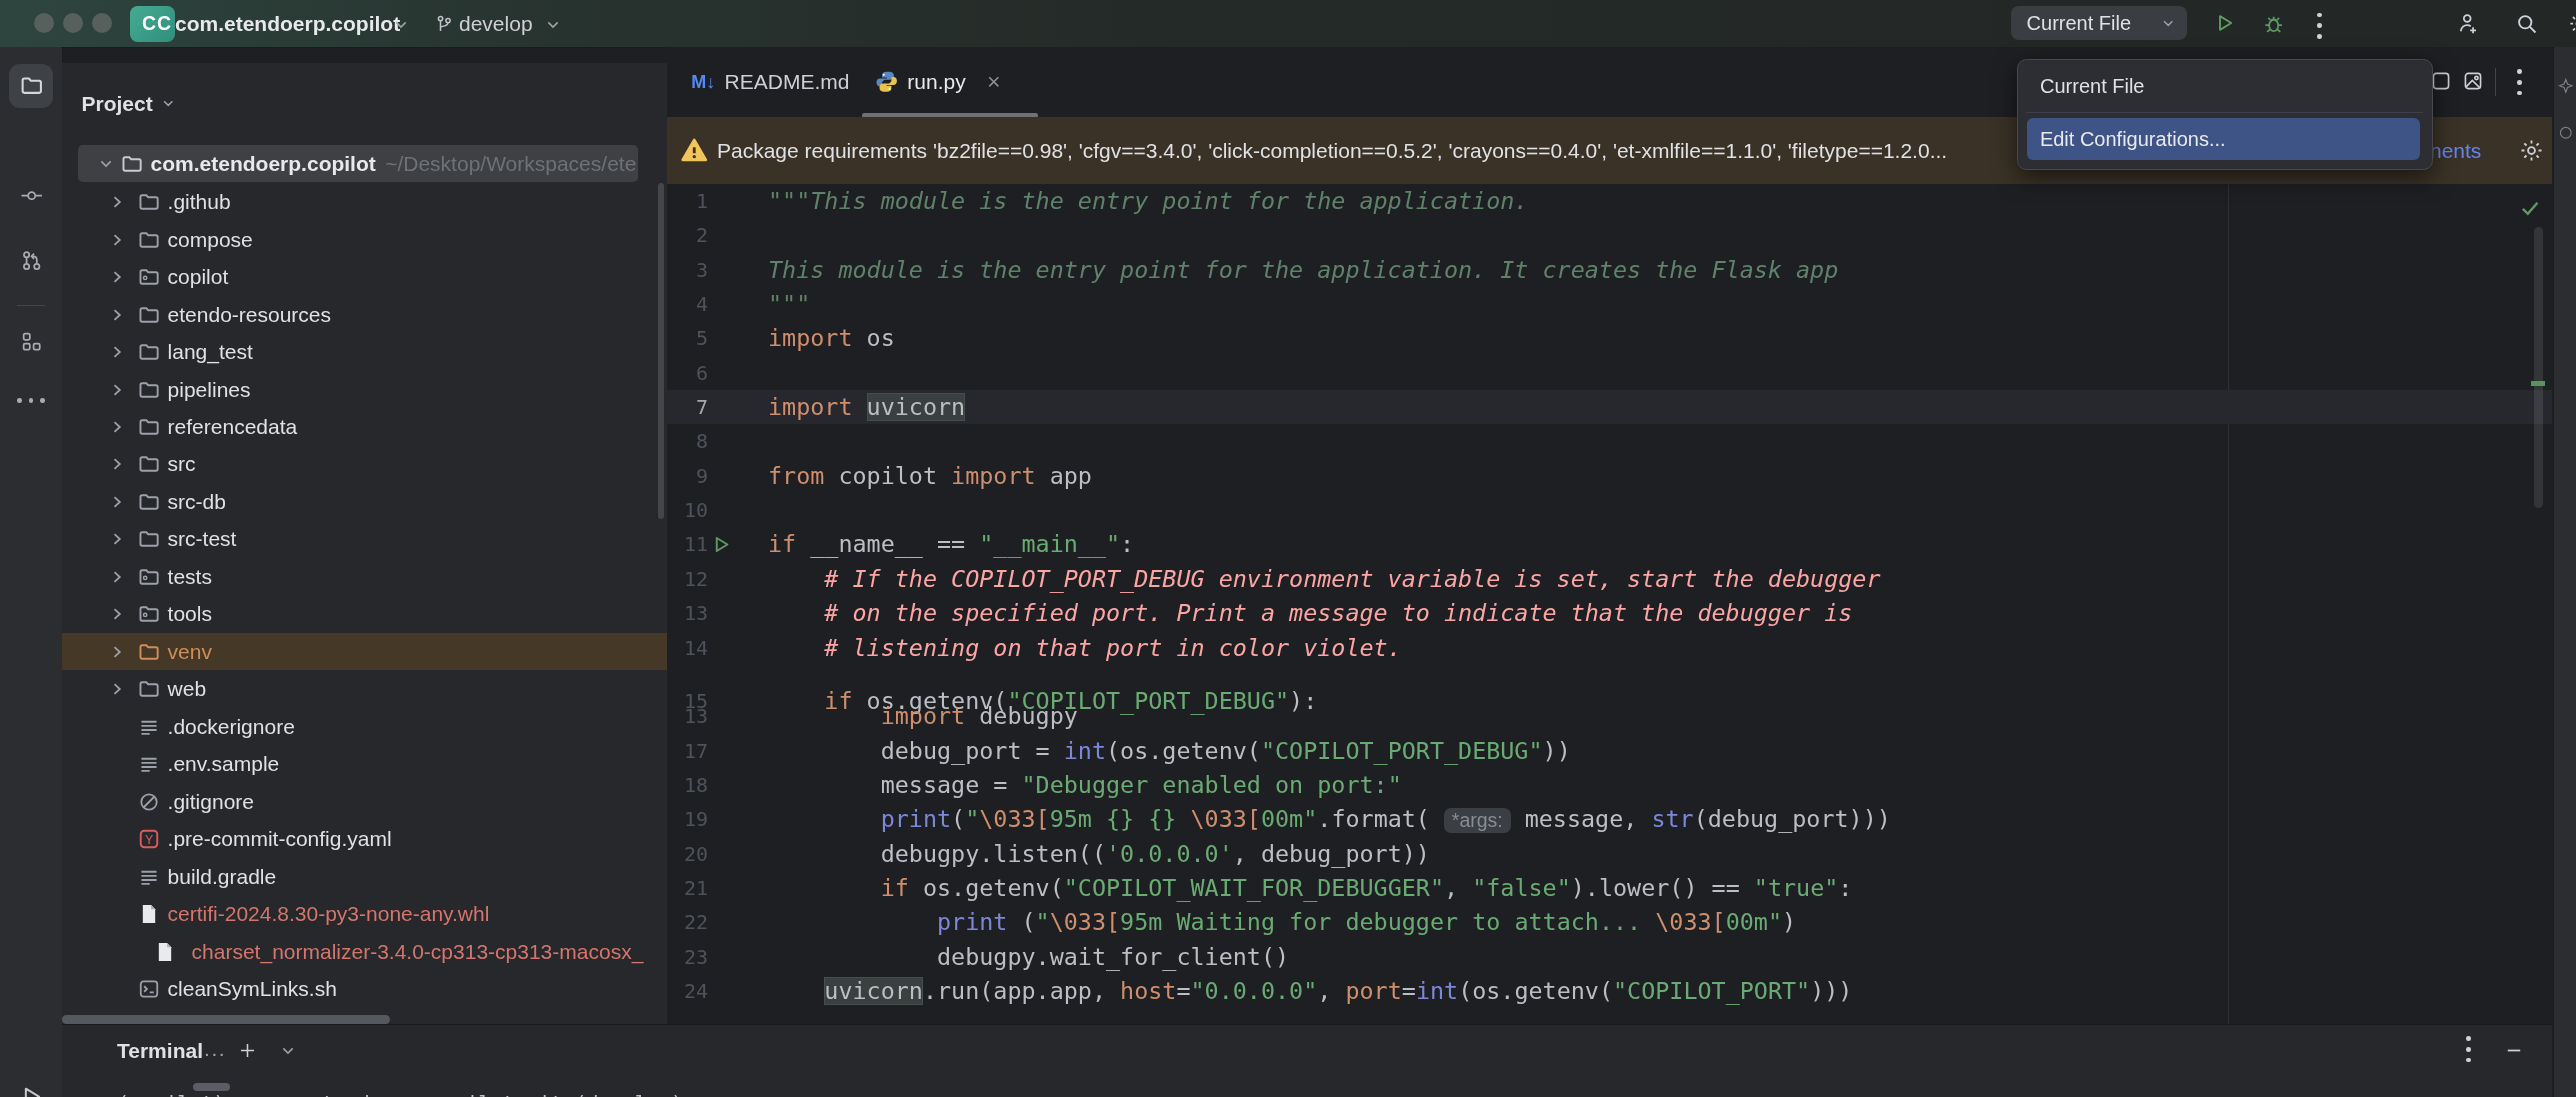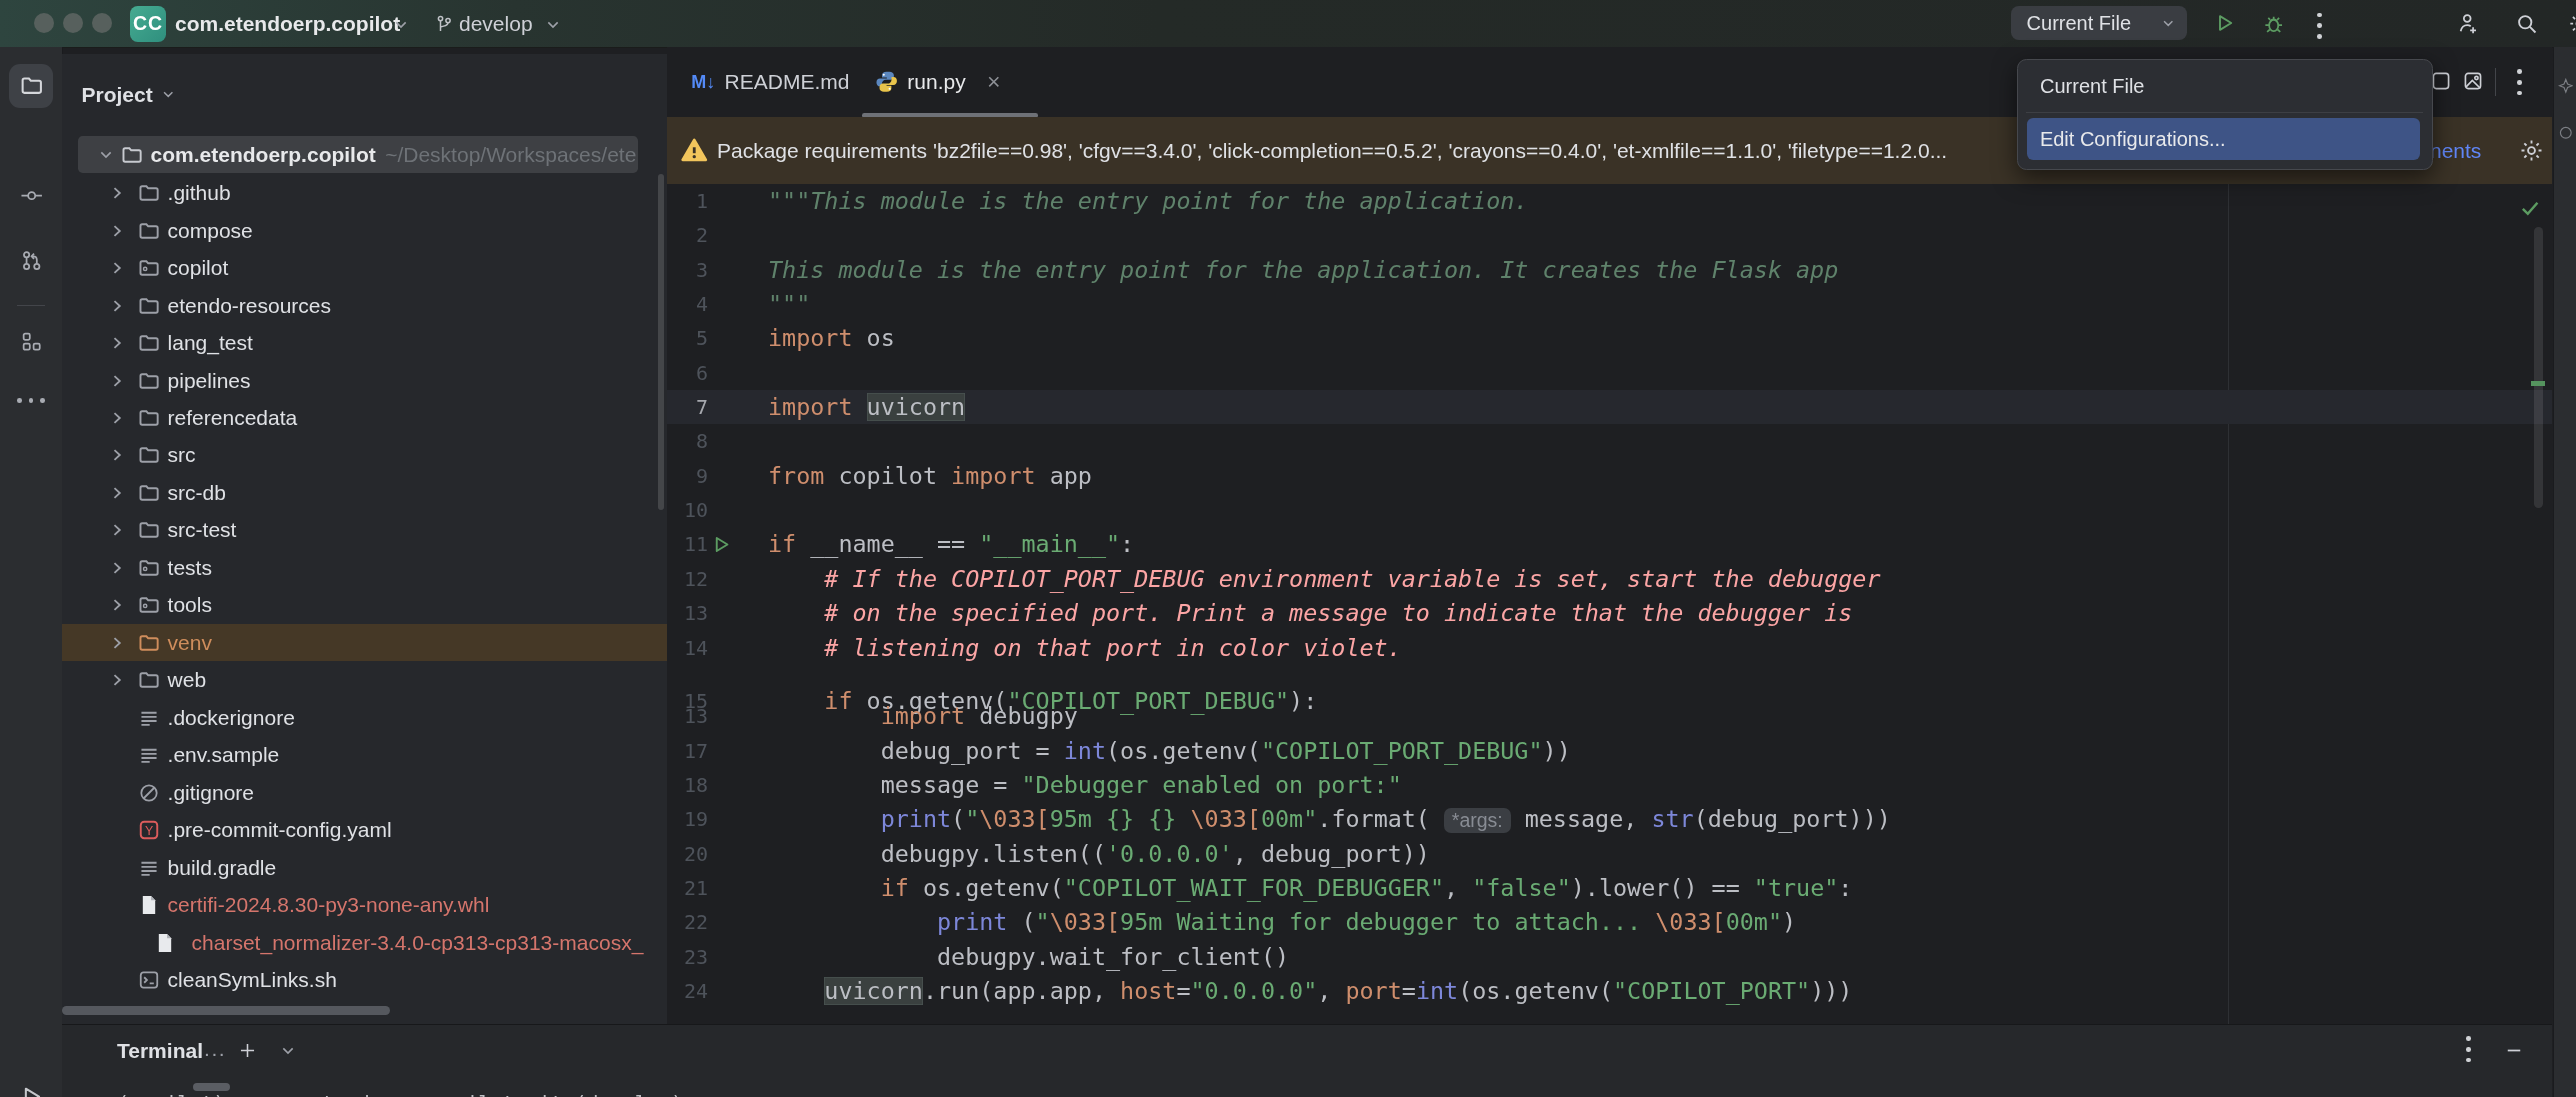--- a/index.html
+++ b/index.html
@@ -8,41 +8,41 @@
   .abs{position:absolute;}
   svg{display:block;}
 
   
   .titlebar{left:0;top:0;width:2576px;height:47px;
     background:linear-gradient(90deg,#2e453f 0%,#283430 20%,#242a27 45%,#232726 100%);
     border-bottom:0.8px solid #1a1c1b;}
   .tl{width:20px;height:20px;border-radius:50%;background:#57605d;top:13.3px;}
   .cc-badge{left:130px;top:5.5px;width:36px;height:36px;border-radius:7.8px;
     background:linear-gradient(135deg,#46ab91,#2f8f7e);color:#fff;font-weight:bold;font-size:19.5px;
-    display:flex;align-items:center;justify-content:center;letter-spacing:0.8px;}
+    display:flex;align-items:center;justify-content:center;letter-spacing:0.8px;padding-left:9px;}
   .proj-title{left:175px;top:0;height:47px;line-height:47px;font-size:21px;font-weight:600;color:#E8E9EB;}
   .branch-label{left:459px;top:0;height:47px;line-height:47px;font-size:21px;color:#CED0D6;}
   .chev{color:#9DA0A8;}
   .run-pill{left:2011px;top:6.2px;width:176px;height:34px;border-radius:7.8px;background:#3a3d42;}
   .run-pill-label{left:15.6px;top:0;height:34px;line-height:34px;font-size:20px;color:#DFE1E5;}
   .icon-btn{color:#CED0D6;}
 
   
   .stripe-left{left:0;top:47px;width:62px;height:1051px;background:#2b2d30;border-right:0.8px solid #1a1b1e;}
   .stripe-sep{left:17px;width:28px;height:0.8px;background:#43454a;}
   .tool-active{left:9.4px;top:17px;width:44px;height:44px;border-radius:11px;background:#3e4146;
     display:flex;align-items:center;justify-content:center;}
   .stripe-ic{left:19.5px;color:#A8ABB2;}
   .dots-h{display:flex;gap:7px;}
   .dots-h i{width:4.7px;height:4.7px;border-radius:50%;background:#A8ABB2;}
   .dots-v{display:flex;flex-direction:column;gap:6.2px;align-items:center;}
   .dots-v i{width:4.7px;height:4.7px;border-radius:50%;background:#D0D2D6;}
 
   
-  .project-panel{left:62px;top:54px;width:605px;height:977px;background:#26282c;
+  .project-panel{left:62px;top:63px;width:605px;height:977px;background:#26282c;
     border-right:0.8px solid #1a1b1e;overflow:hidden;}
   .pp-header{left:19.5px;top:25px;height:31px;display:flex;align-items:center;gap:9.4px;
     font-size:21px;font-weight:600;color:#DFE1E5;}
   .root-row{left:0;top:82px;width:605px;height:37px;}
   .root-sel{left:15.6px;top:0;width:560px;height:37px;border-radius:4.7px;background:#3e4044;}
   .row-flex{display:flex;align-items:center;height:37px;}
   .tree-row{position:absolute;left:0;width:605px;height:37px;display:flex;align-items:center;
     font-size:21px;color:#DFE1E5;white-space:nowrap;}
   .tree-row .pad{width:48px;flex:0 0 48px;}
   .tree-row .chev-slot{width:28px;flex:0 0 28px;color:#9DA0A8;display:flex;align-items:center;}

